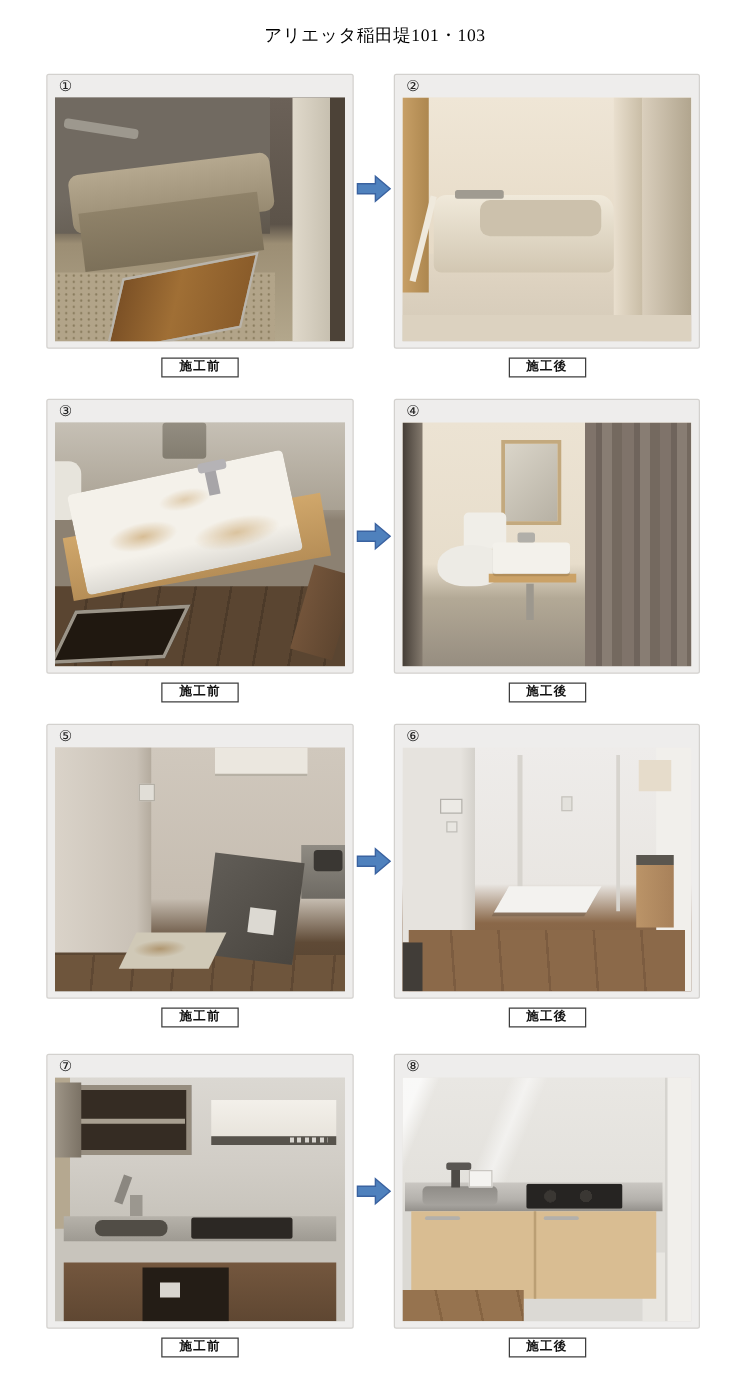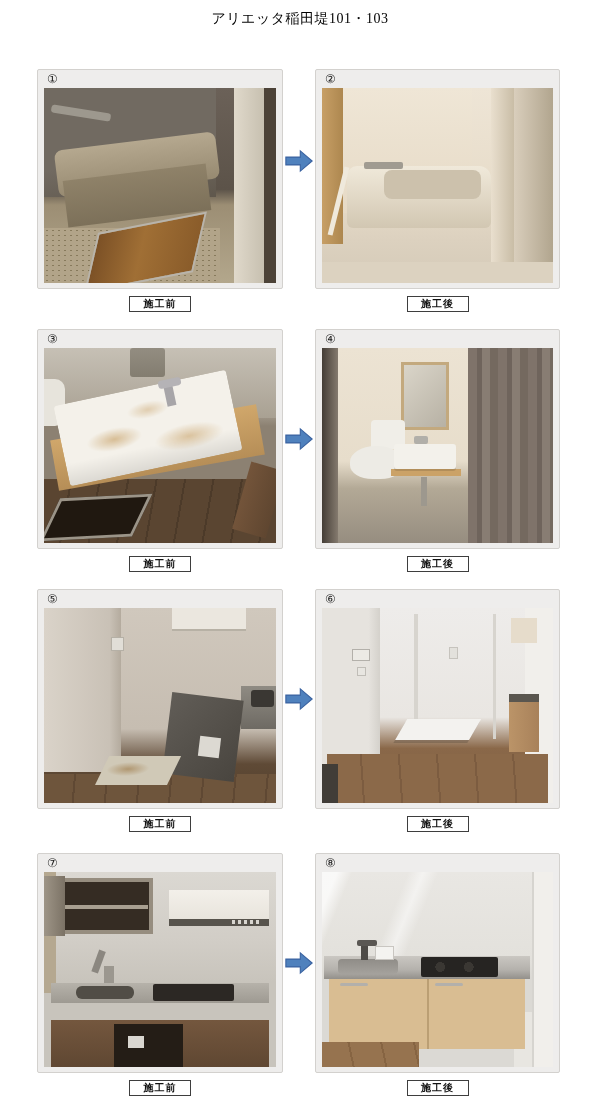--- a/index.html
+++ b/index.html
@@ -1,21 +1,21 @@
 <!DOCTYPE html>
 <html><head>
 <meta charset="utf-8">
 <style>
   html,body{margin:0;padding:0;}
   body{
     width:600px;height:1099px;background:#ffffff;position:relative;
     font-family:"Liberation Serif","DejaVu Serif",serif;color:#111;
   }
   .title{
-    height:69px;box-sizing:border-box;padding-top:10px;
+    height:59px;box-sizing:border-box;padding-top:20px;
     text-align:center;font-size:14px;letter-spacing:.5px;color:#000;
   }
   .row{display:flex;margin-left:37px;width:523px;}
   .row.m17{margin-bottom:17px;}
   .row.m21{margin-bottom:21px;}
   .col{width:246px;display:flex;flex-direction:column;}
   .col.right{width:245px;}
   .panel{
     height:220px;box-sizing:border-box;background:#eeedec;
     border:1px solid #d3d1ce;border-radius:2px;

